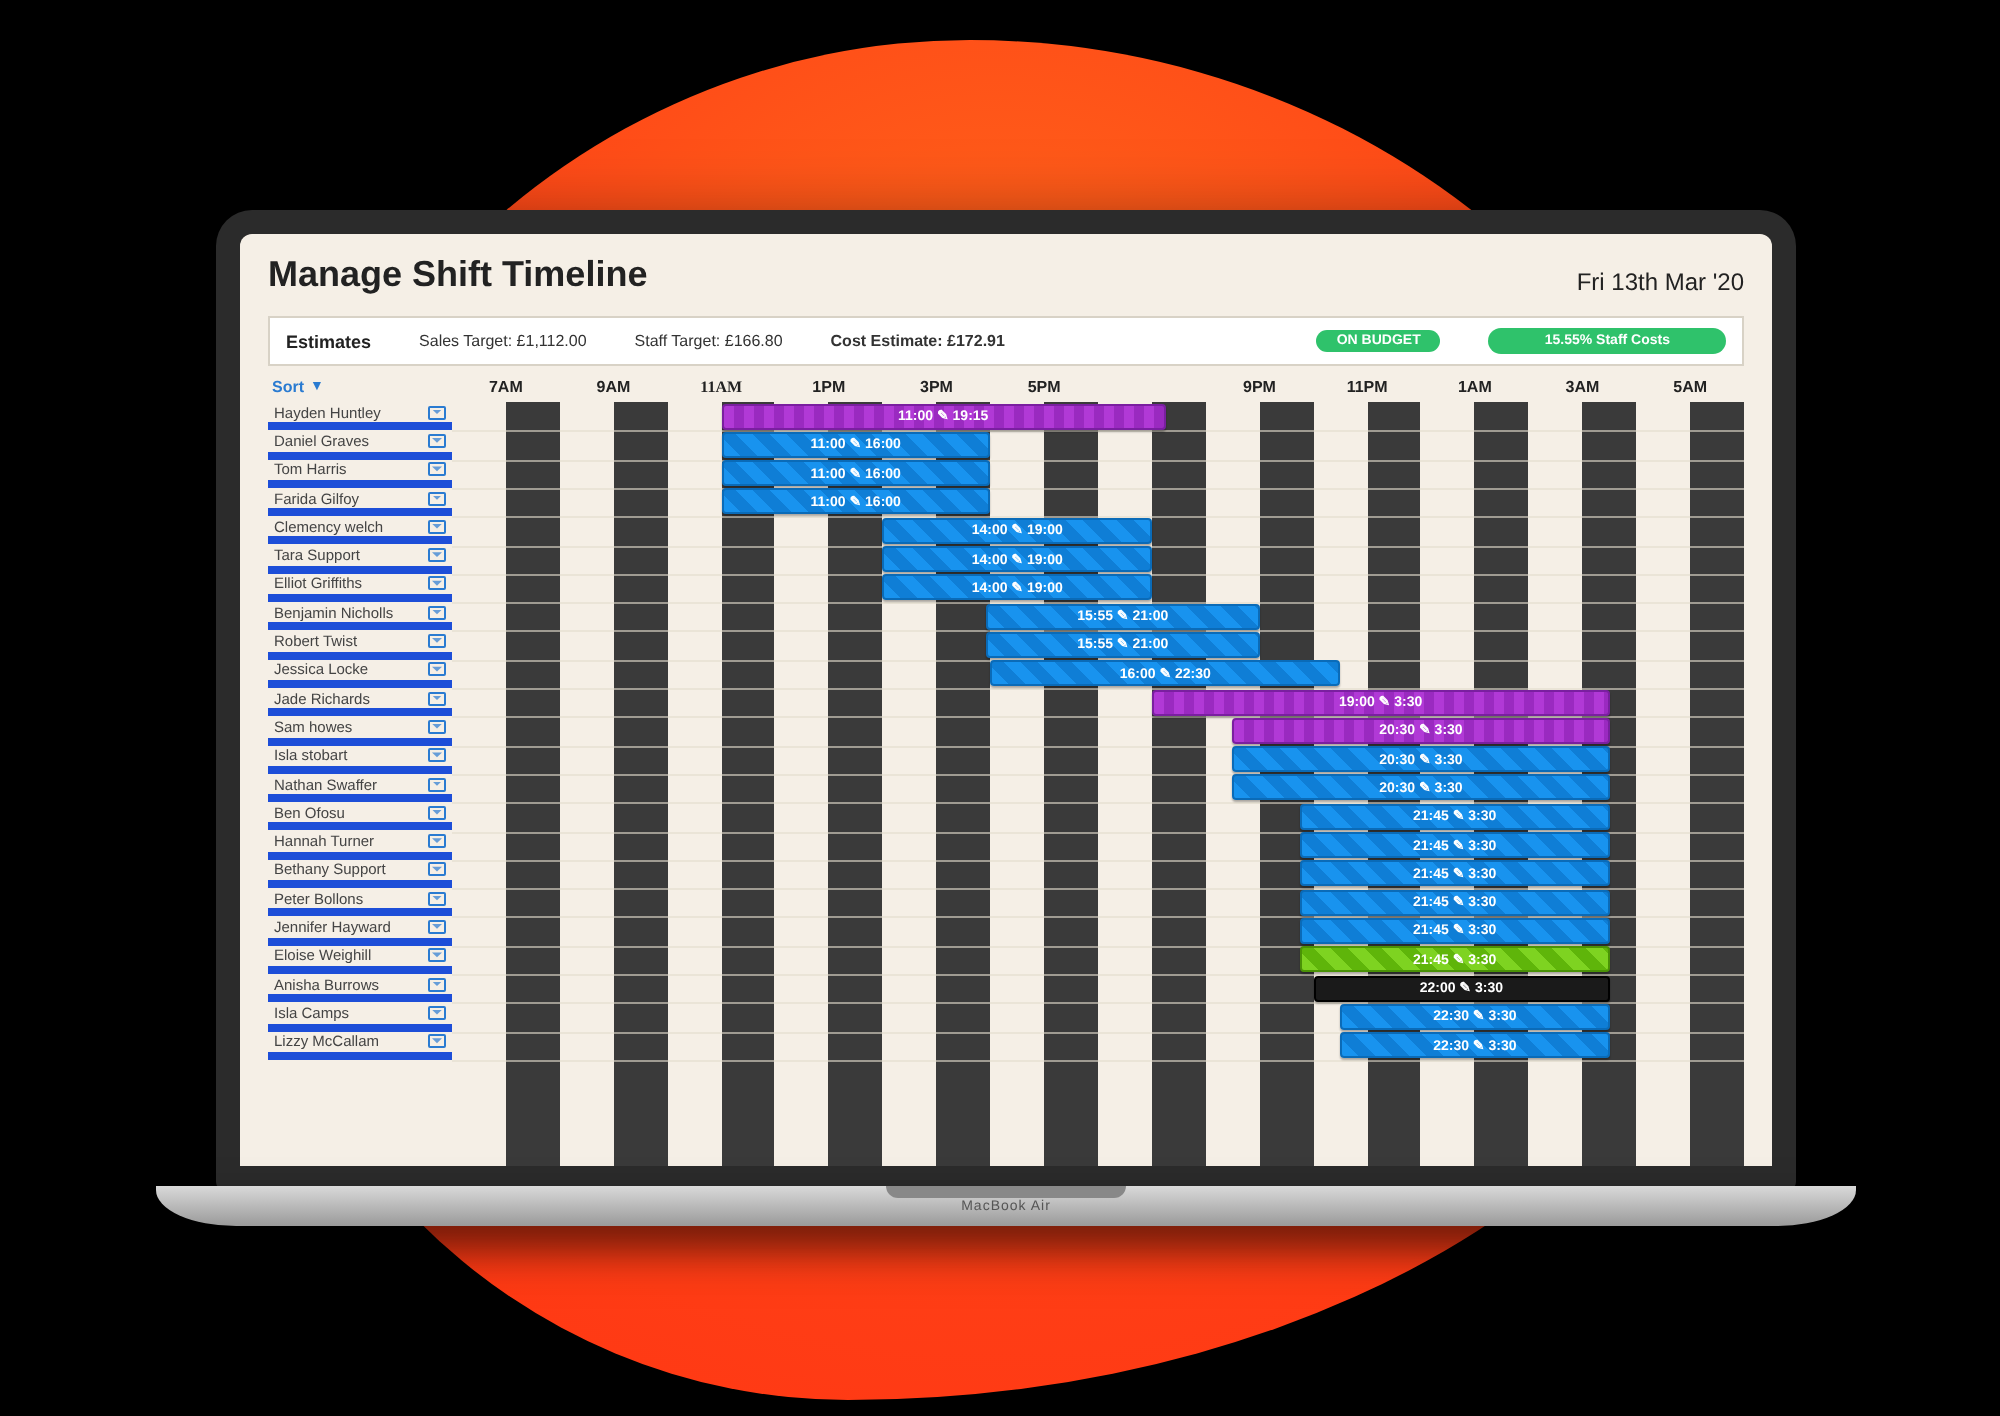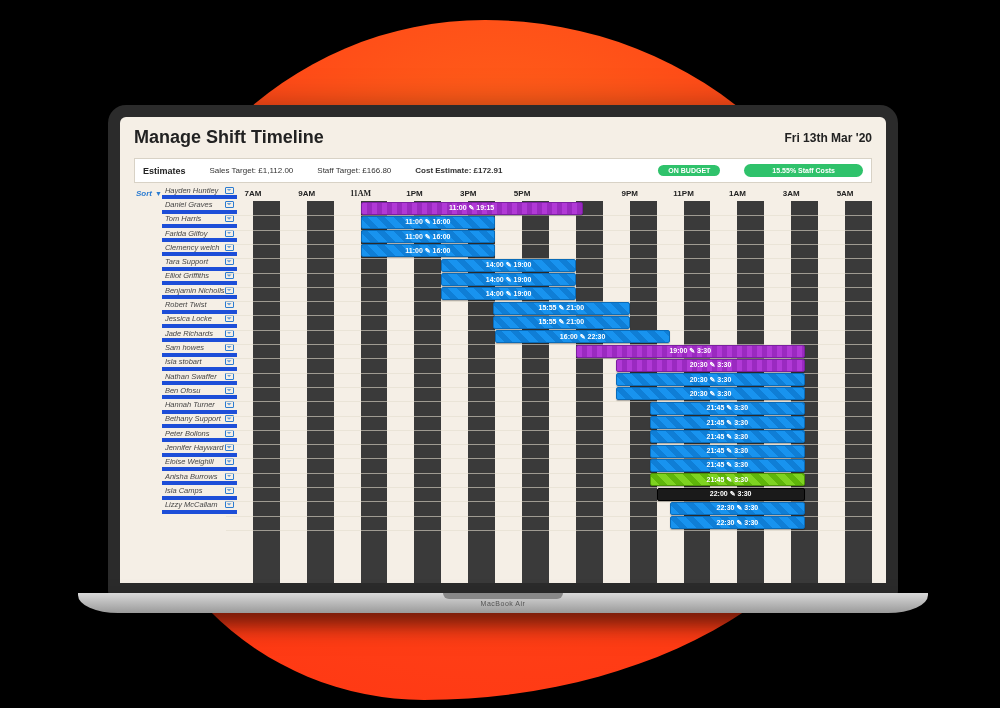--- a/index.html
+++ b/index.html
@@ -89,29 +89,29 @@
     background: #f5efe6;
     font-size: 9px;
     color: #222;
     display: flex;
     flex-direction: column;
   }
   .header {
     padding: 10px 14px 6px 14px;
     display: flex;
     justify-content: space-between;
-    align-items: center;
+    align-items: flex-end;
   }
   .header h1 {
     font-size: 18px;
     font-weight: 700;
   }
   .date {
     font-size: 12px;
-    font-weight: 700;
+    font-weight: 400;
   }
   .estimates-bar {
     margin: 4px 14px 0 14px;
     background: #fff;
     border: 1px solid #d8d2c6;
     display: flex;
     align-items: center;
     padding: 5px 8px;
     gap: 24px;
     font-size: 8px;
@@ -139,21 +139,21 @@
   .timeline {
     flex: 1;
     margin: 2px 14px 0 14px;
     display: flex;
     overflow: hidden;
   }
   .names-col {
     width: 92px;
     flex-shrink: 0;
     display: flex;
-    font-style: italic;
+    flex-direction: column;
   }
   .sort-row {
     height: 16px;
     font-size: 8px;
     color: #2a7bd1;
     font-weight: 700;
     display: flex;
     align-items: center;
     padding-left: 2px;
     cursor: pointer;

